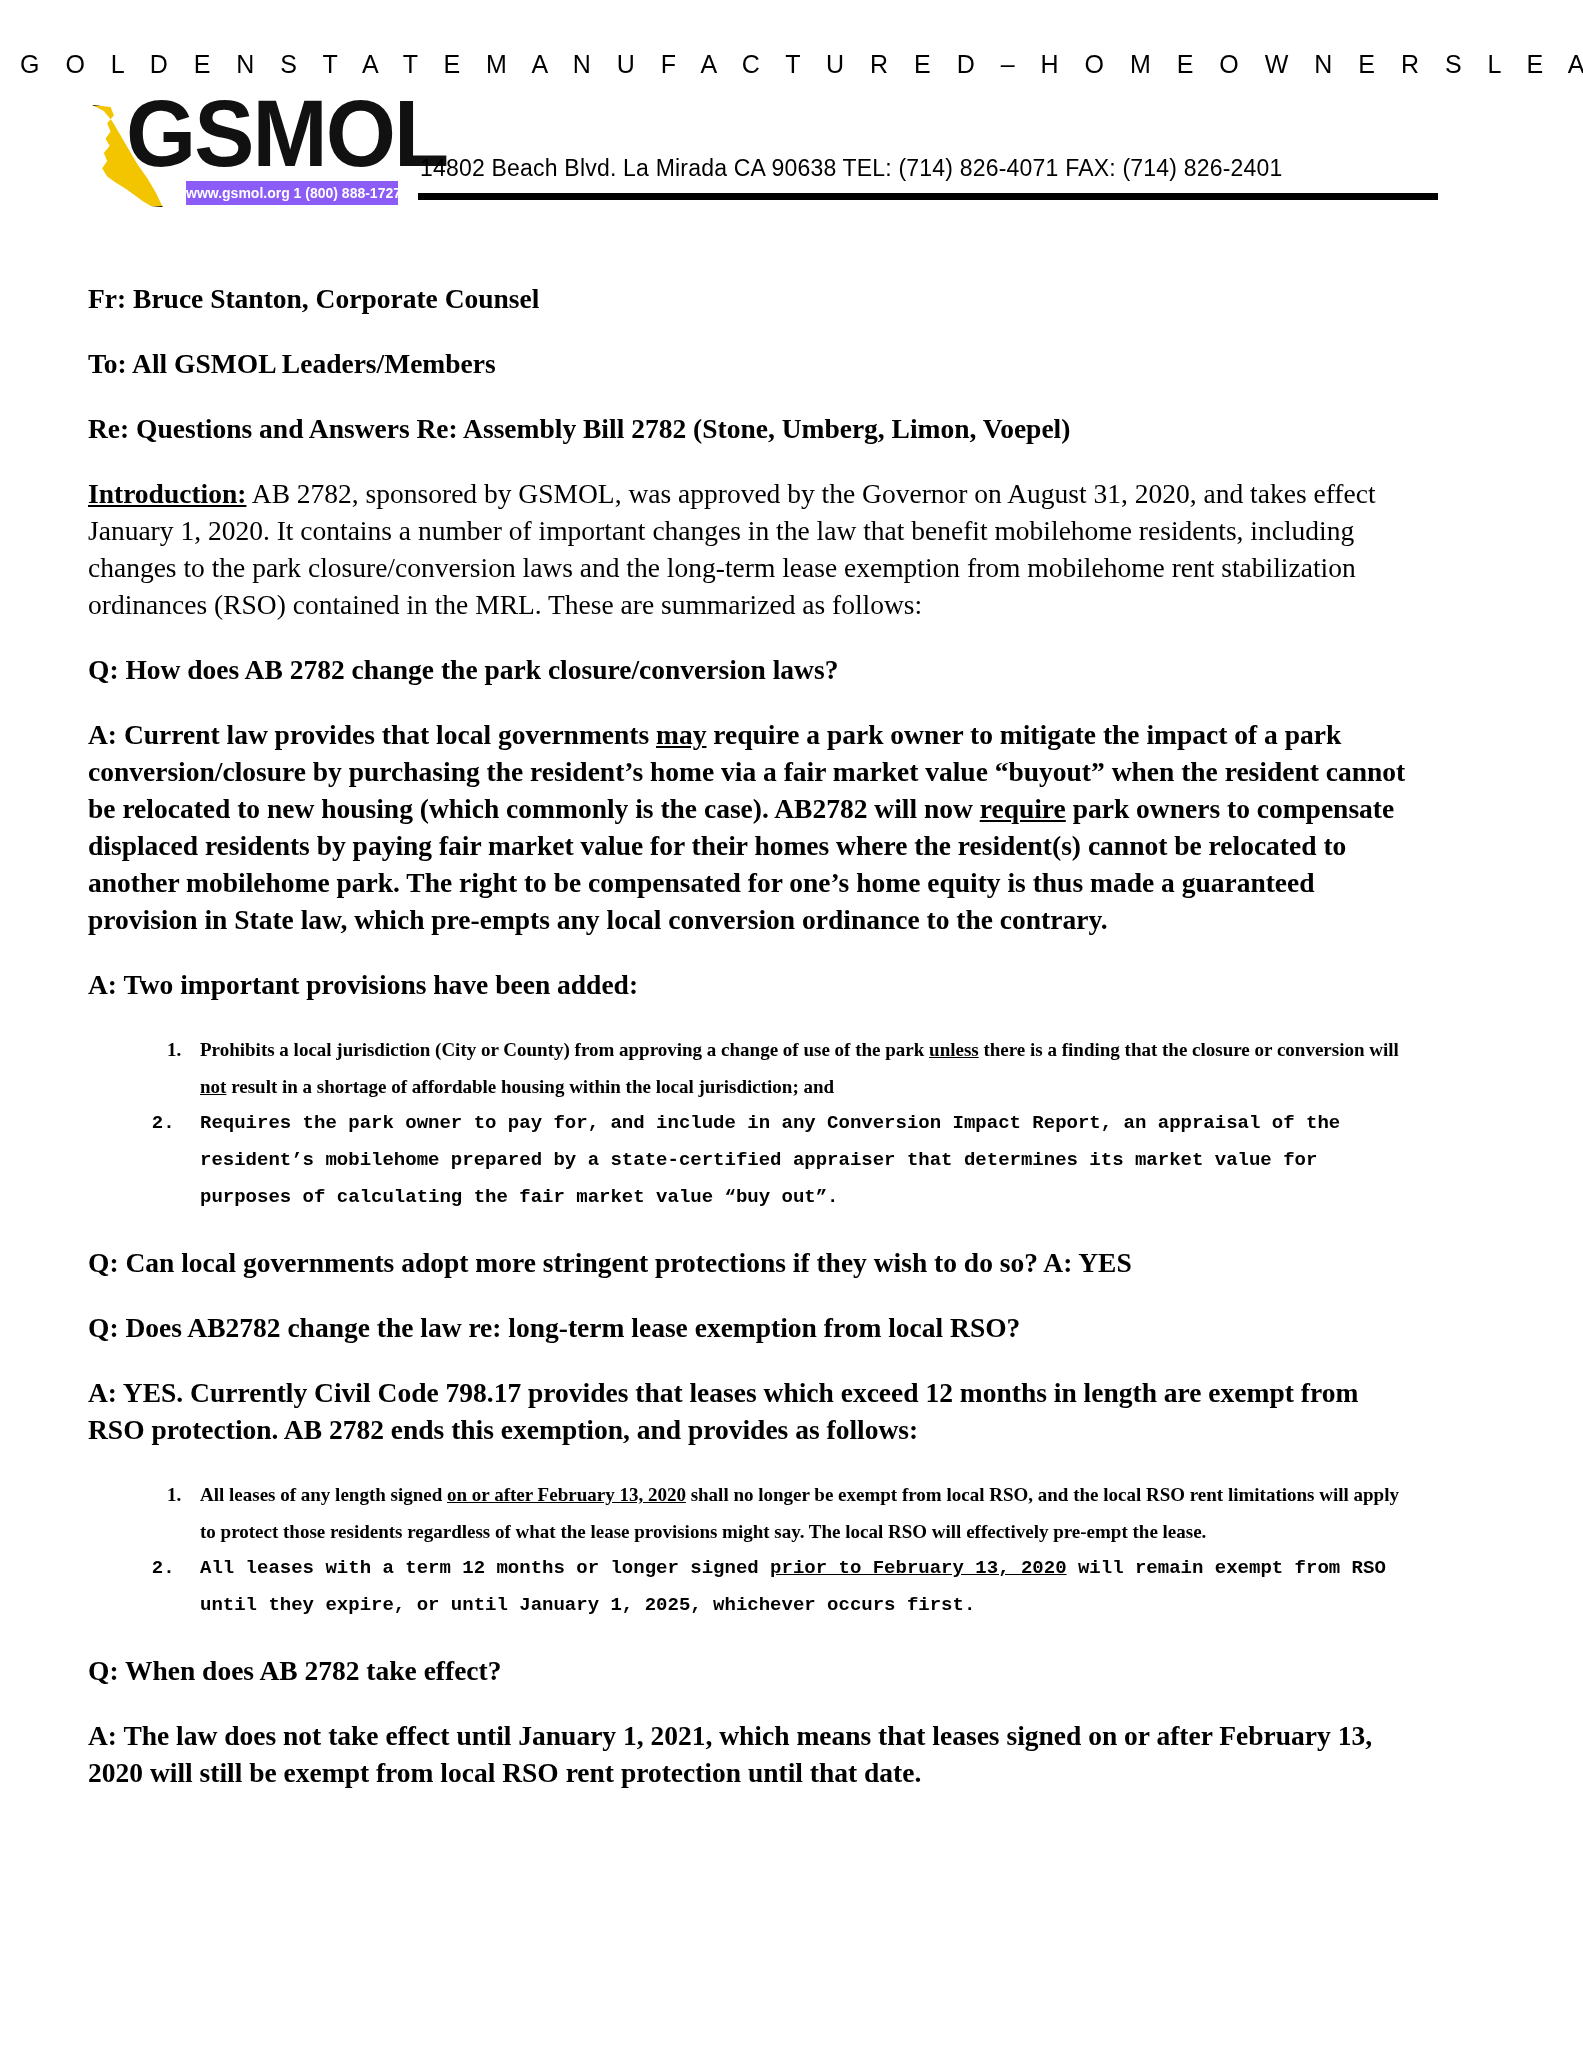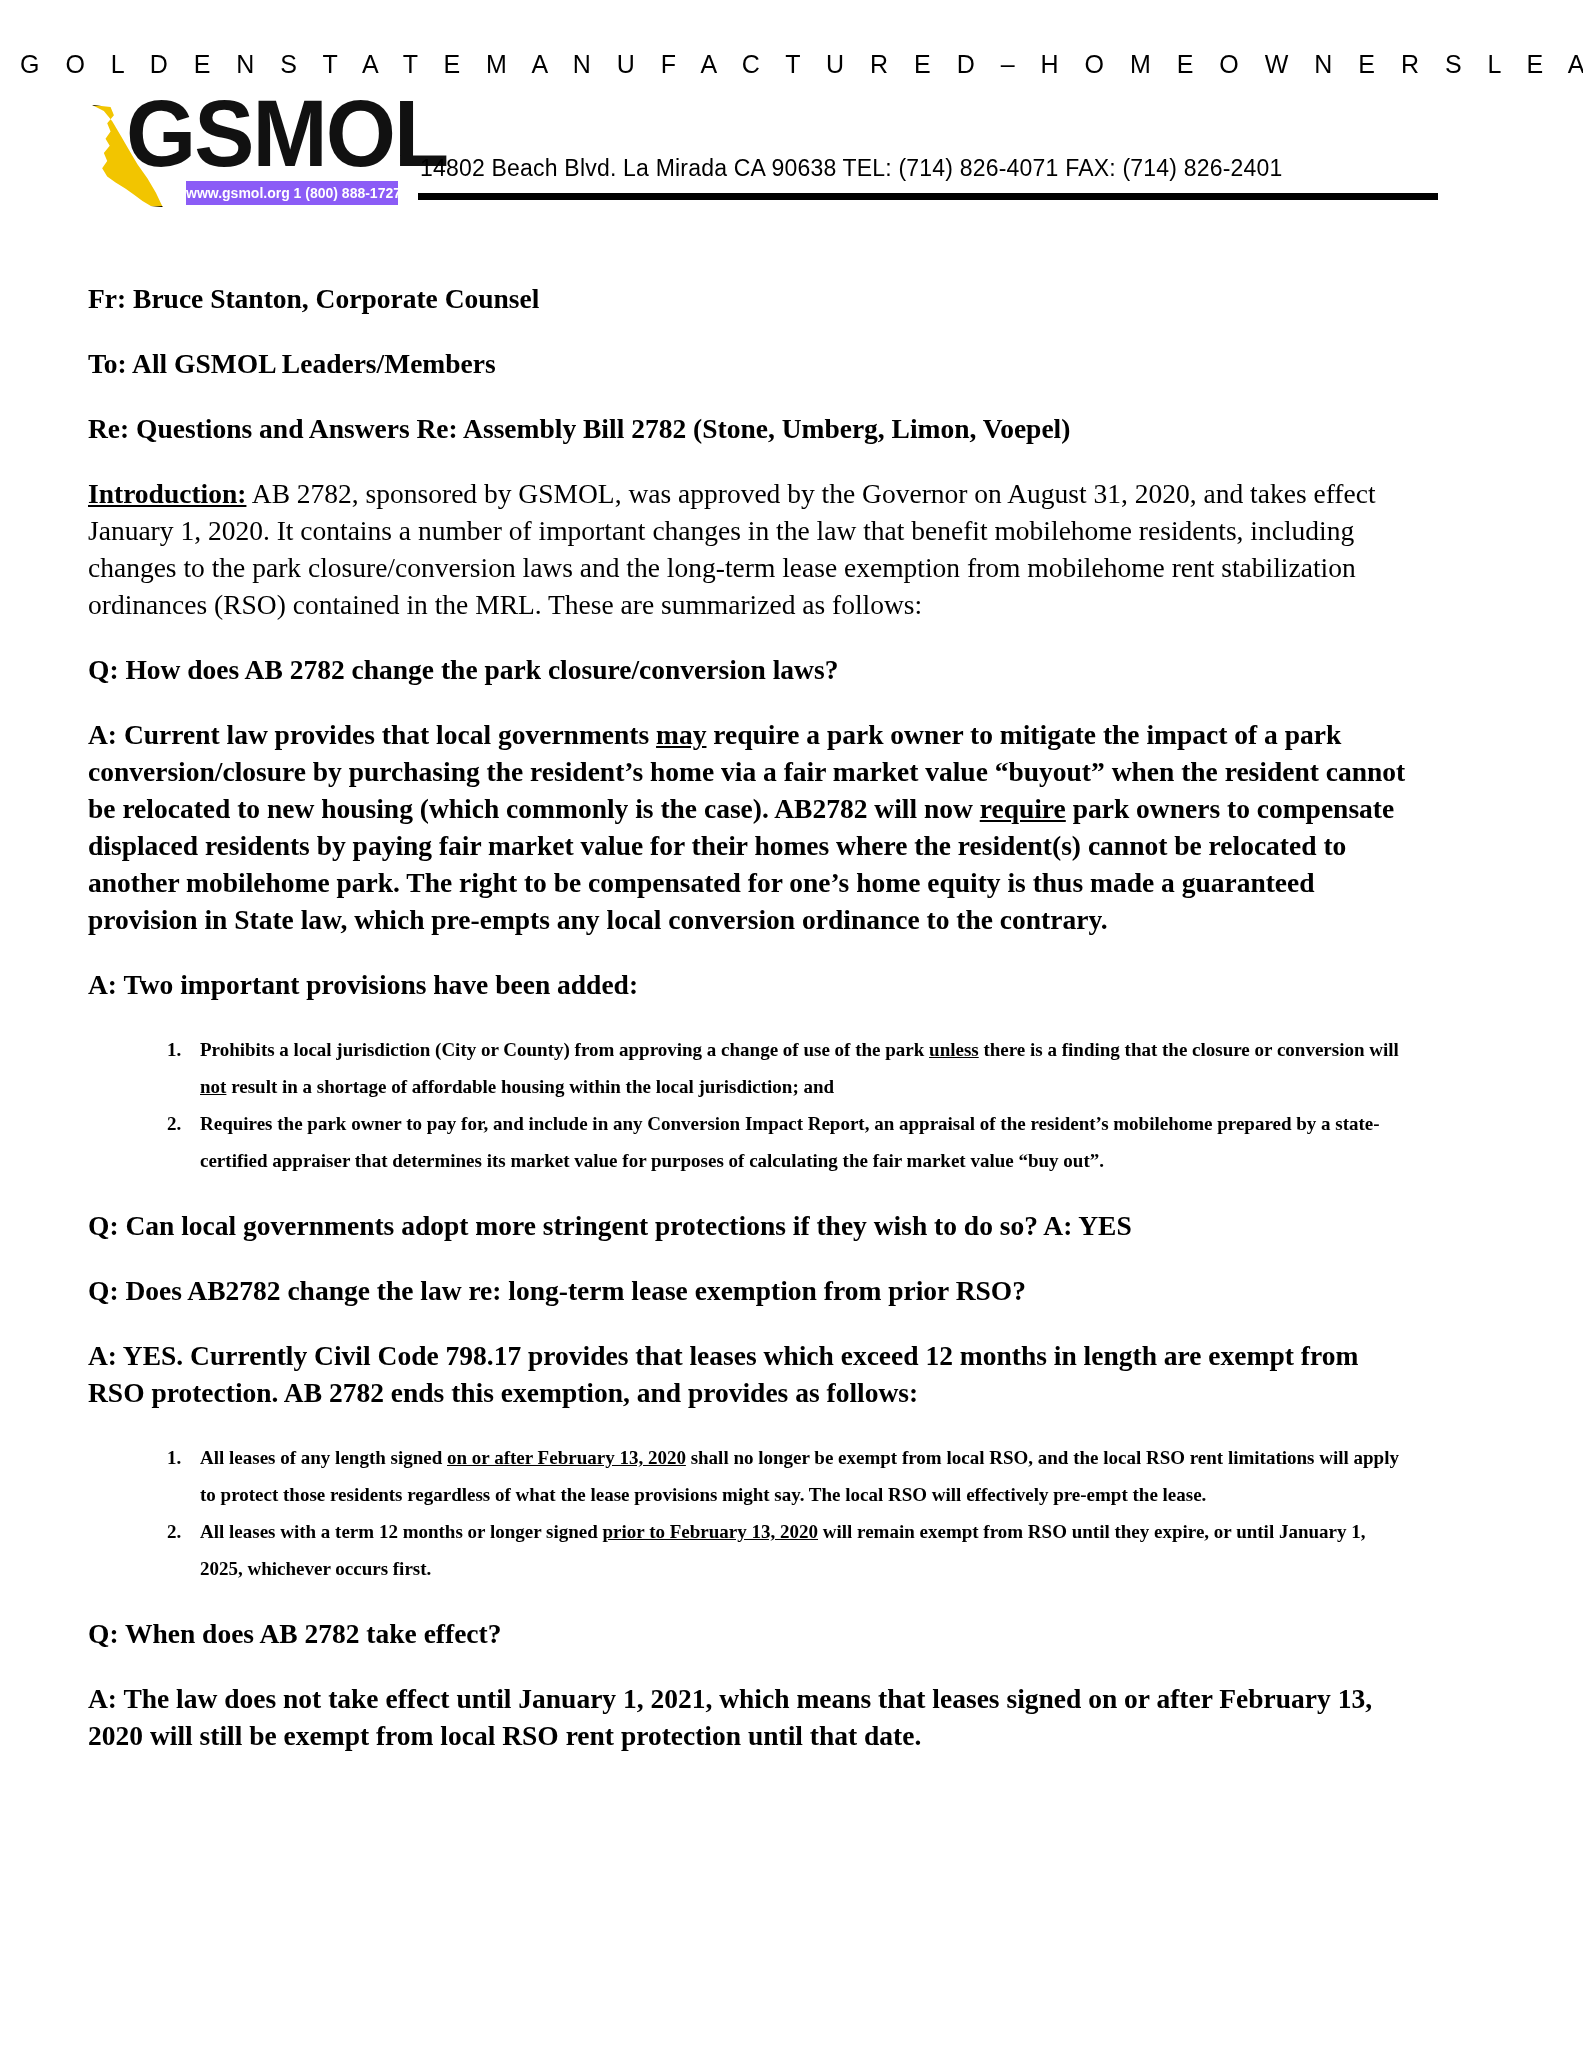--- a/index.html
+++ b/index.html
@@ -139,21 +139,21 @@
     margin: 0 8px 28px 0;
     padding-left: 98px;
     font-size: 19px;
     line-height: 37px;
     font-weight: bold;
   }
   ol.numlist li {
     margin: 0 0 0 0;
     padding-left: 14px;
   }
-  ol.numlist li + li { margin-top: 0px; }
+  ol.numlist li + li { margin-top: 0px; font-family: Liberation Mono, monospace; }
 </style>
 </head>
 <body>
 
 <div class="page">
 
   <div class="letterhead">
 
     <div class="org-banner">G O L D E N   S T A T E   M A N U F A C T U R E D – H O M E   O W N E R S   L E A G U E</div>
 
@@ -184,21 +184,21 @@
     <p class="block bold"><span>A:  Current law provides that local governments </span><span class="u">may</span><span> require a park owner to mitigate the impact of a park conversion/closure by purchasing the resident’s home via a fair market value “buyout” when the resident cannot be relocated to new housing (which commonly is the case).  AB2782 will now </span><span class="u">require</span><span> park owners to compensate displaced residents by paying fair market value for their homes where the resident(s) cannot be relocated to another mobilehome park.  The right to be compensated for one’s home equity is thus made a guaranteed provision in State law, which pre-empts any local conversion ordinance to the contrary.</span></p>
 
     <p class="block bold">A:  Two important provisions have been added:</p>
 
     <ol class="numlist">
       <li><span>Prohibits a local jurisdiction (City or County) from approving a change of use of the park </span><span class="u">unless</span><span> there is a finding that the closure or conversion will </span><span class="u">not</span><span> result in a shortage of affordable housing within the local jurisdiction; and</span></li>
       <li><span>Requires the park owner to pay for, and include in any Conversion Impact Report, an appraisal of the resident’s mobilehome prepared by a state-certified appraiser that determines its market value for purposes of calculating the fair market value “buy out”.</span></li>
     </ol>
 
     <p class="block bold">Q:  Can local governments adopt more stringent protections if they wish to do so?    A:  YES</p>
-    <p class="block bold">Q:  Does AB2782 change the law re: long-term lease exemption from prior RSO?</p>
+    <p class="block bold">Q:  Does AB2782 change the law re: long-term lease exemption from local RSO?</p>
     <p class="block bold">A:  YES.  Currently Civil Code 798.17 provides that leases which exceed 12 months in length are exempt from RSO protection.  AB 2782 ends this exemption, and provides as follows:</p>
 
     <ol class="numlist">
       <li><span>All leases of any length signed </span><span class="u">on or after February 13, 2020</span><span> shall no longer be exempt from local RSO, and the local RSO rent limitations will apply to protect those residents regardless of what the lease provisions might say.  The local RSO will effectively pre-empt the lease.</span></li>
       <li><span>All leases with a term 12 months or longer signed </span><span class="u">prior to February 13, 2020</span><span> will remain exempt from RSO until they expire, or until January 1, 2025, whichever occurs first.</span></li>
     </ol>
 
     <p class="block bold">Q:  When does AB 2782 take effect?</p>
     <p class="block bold">A:  The law does not take effect until January 1, 2021, which means that leases signed on or after February 13, 2020 will still be exempt from local RSO rent protection until that date.</p>
 

